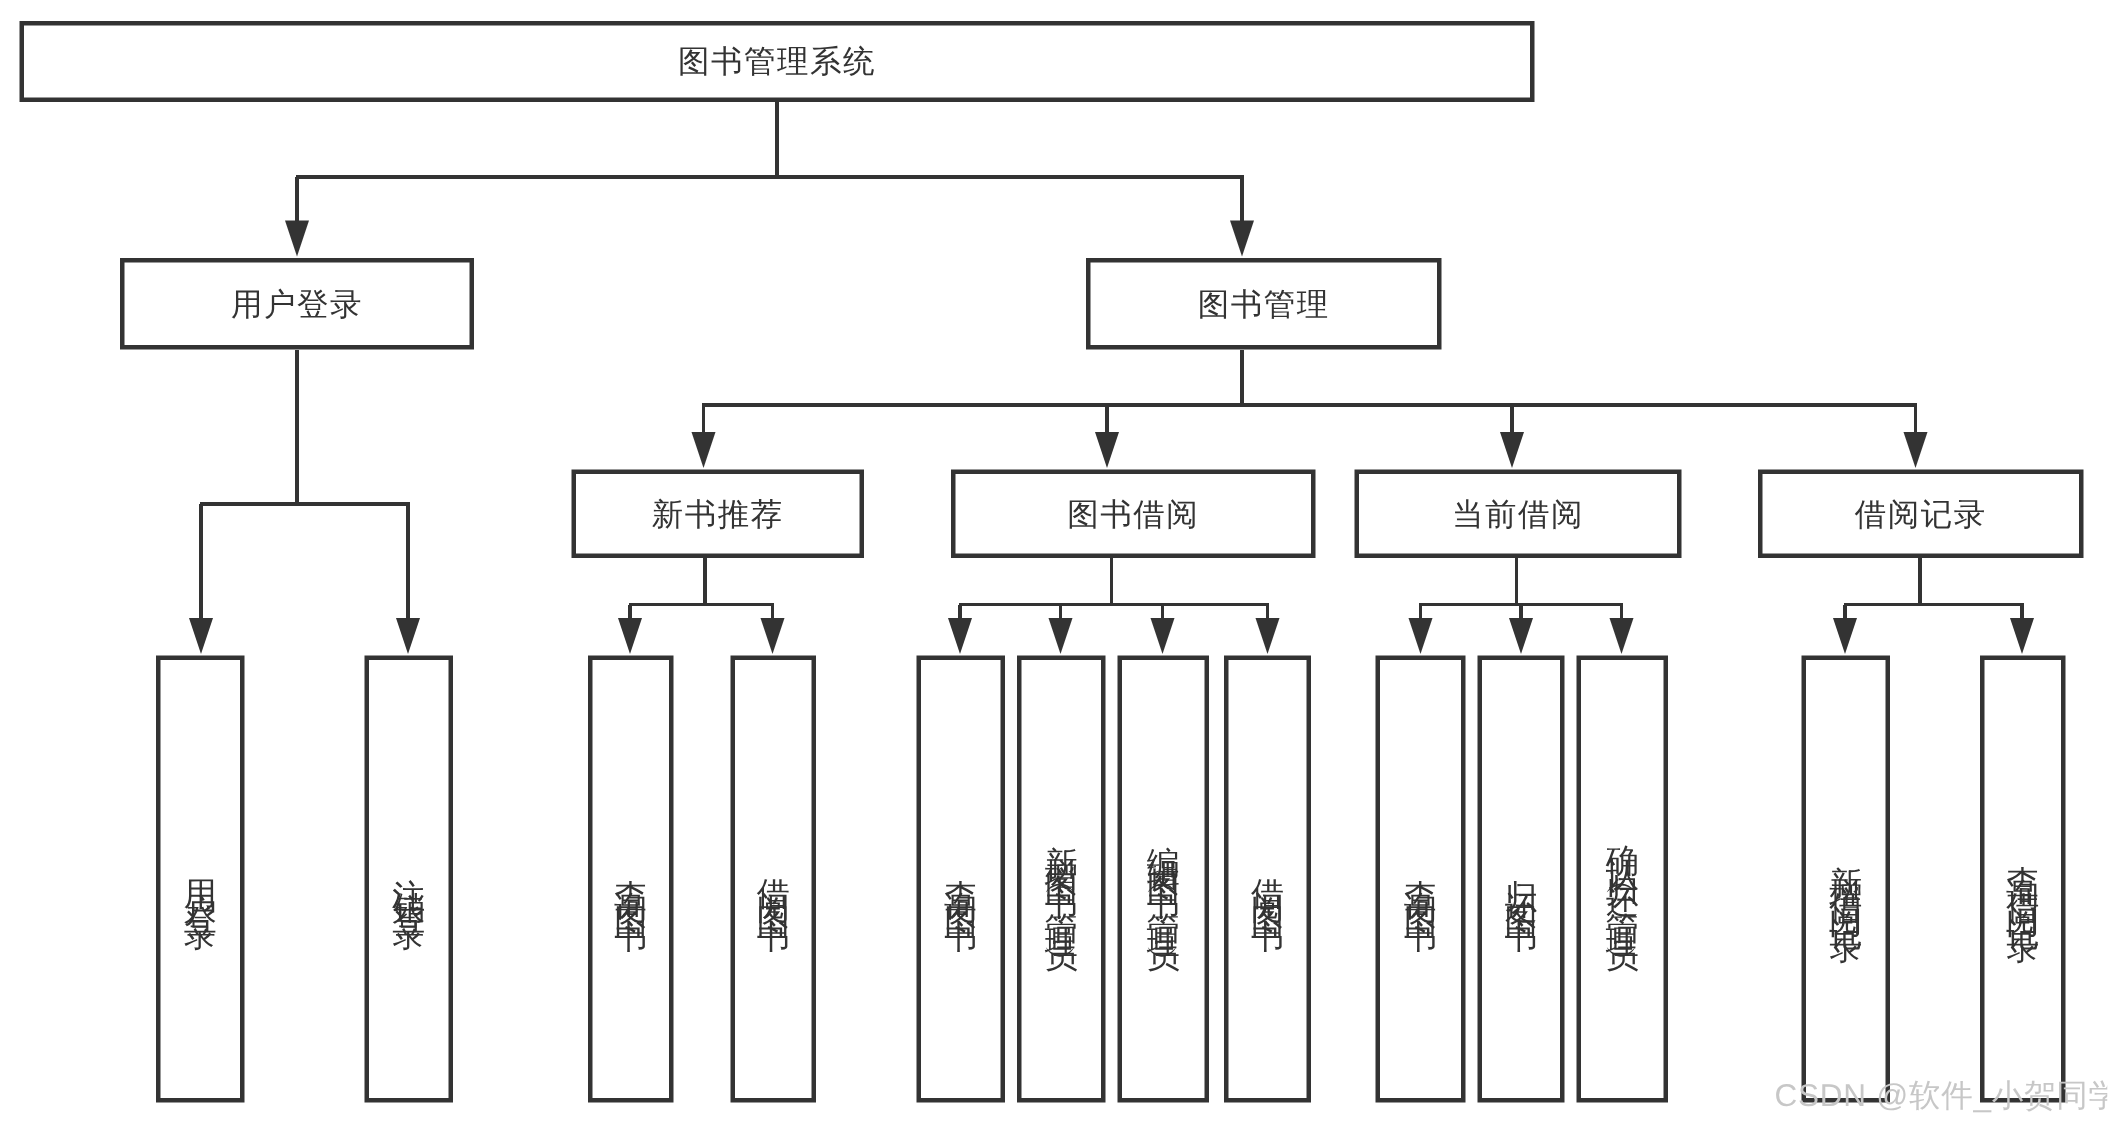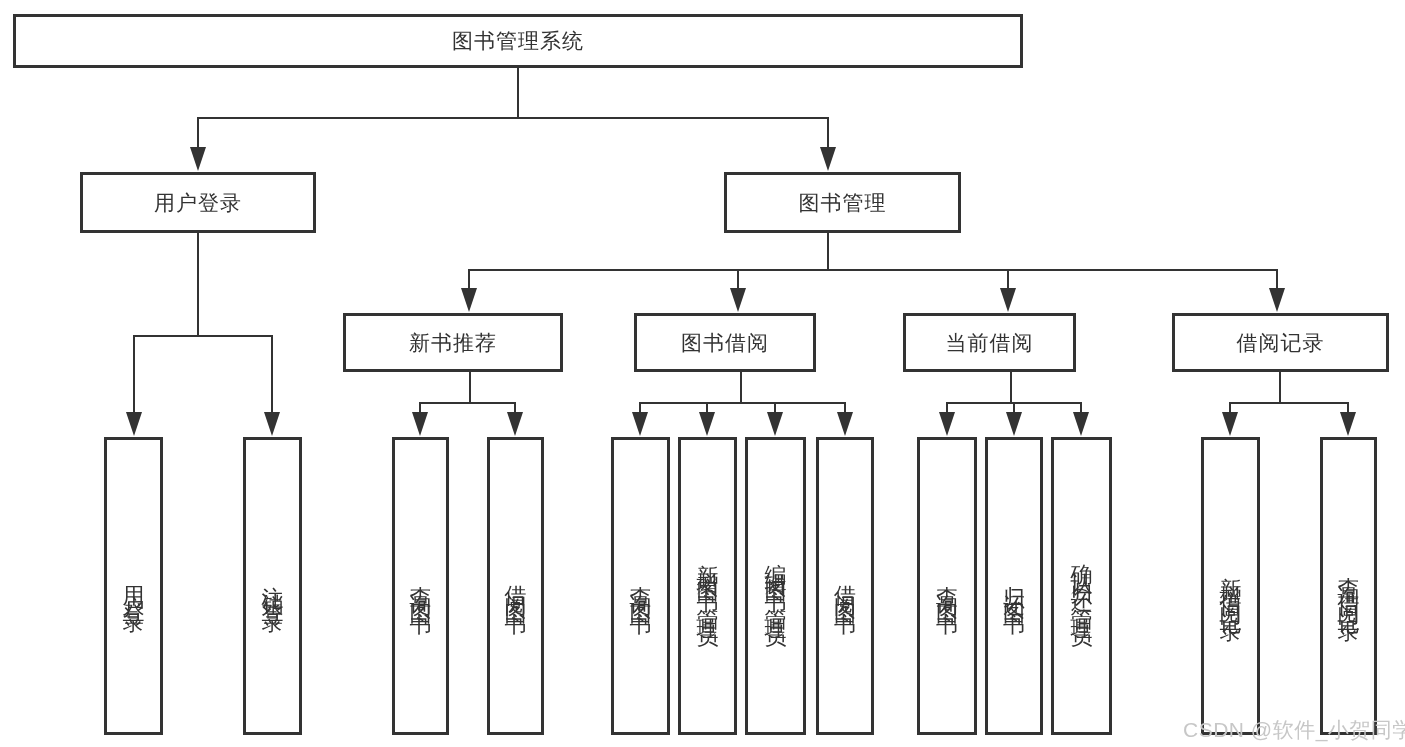--- a/index.html
+++ b/index.html
@@ -98,27 +98,27 @@
     <span>图书管理系统</span>
   </div>
 
   <div class="box" style="left:80px;top:172px;width:236px;height:61px;">
     <span>用户登录</span>
   </div>
   <div class="box" style="left:724px;top:172px;width:237px;height:61px;">
     <span>图书管理</span>
   </div>
 
-  <div class="box" style="left:343px;top:313px;width:220px;height:59px;">
+  <div class="box" style="left:381px;top:313px;width:195px;height:59px;">
     <span>新书推荐</span>
   </div>
-  <div class="box" style="left:634px;top:313px;width:182px;height:59px;">
+  <div class="box" style="left:634px;top:313px;width:243px;height:59px;">
     <span>图书借阅</span>
   </div>
-  <div class="box" style="left:903px;top:313px;width:173px;height:59px;">
+  <div class="box" style="left:903px;top:313px;width:218px;height:59px;">
     <span>当前借阅</span>
   </div>
   <div class="box" style="left:1172px;top:313px;width:217px;height:59px;">
     <span>借阅记录</span>
   </div>
 
   <div class="box vbox" style="left:104px;top:437px;width:59px;height:298px;">
     <span>用户登录</span>
   </div>
   <div class="box vbox" style="left:243px;top:437px;width:59px;height:298px;">

